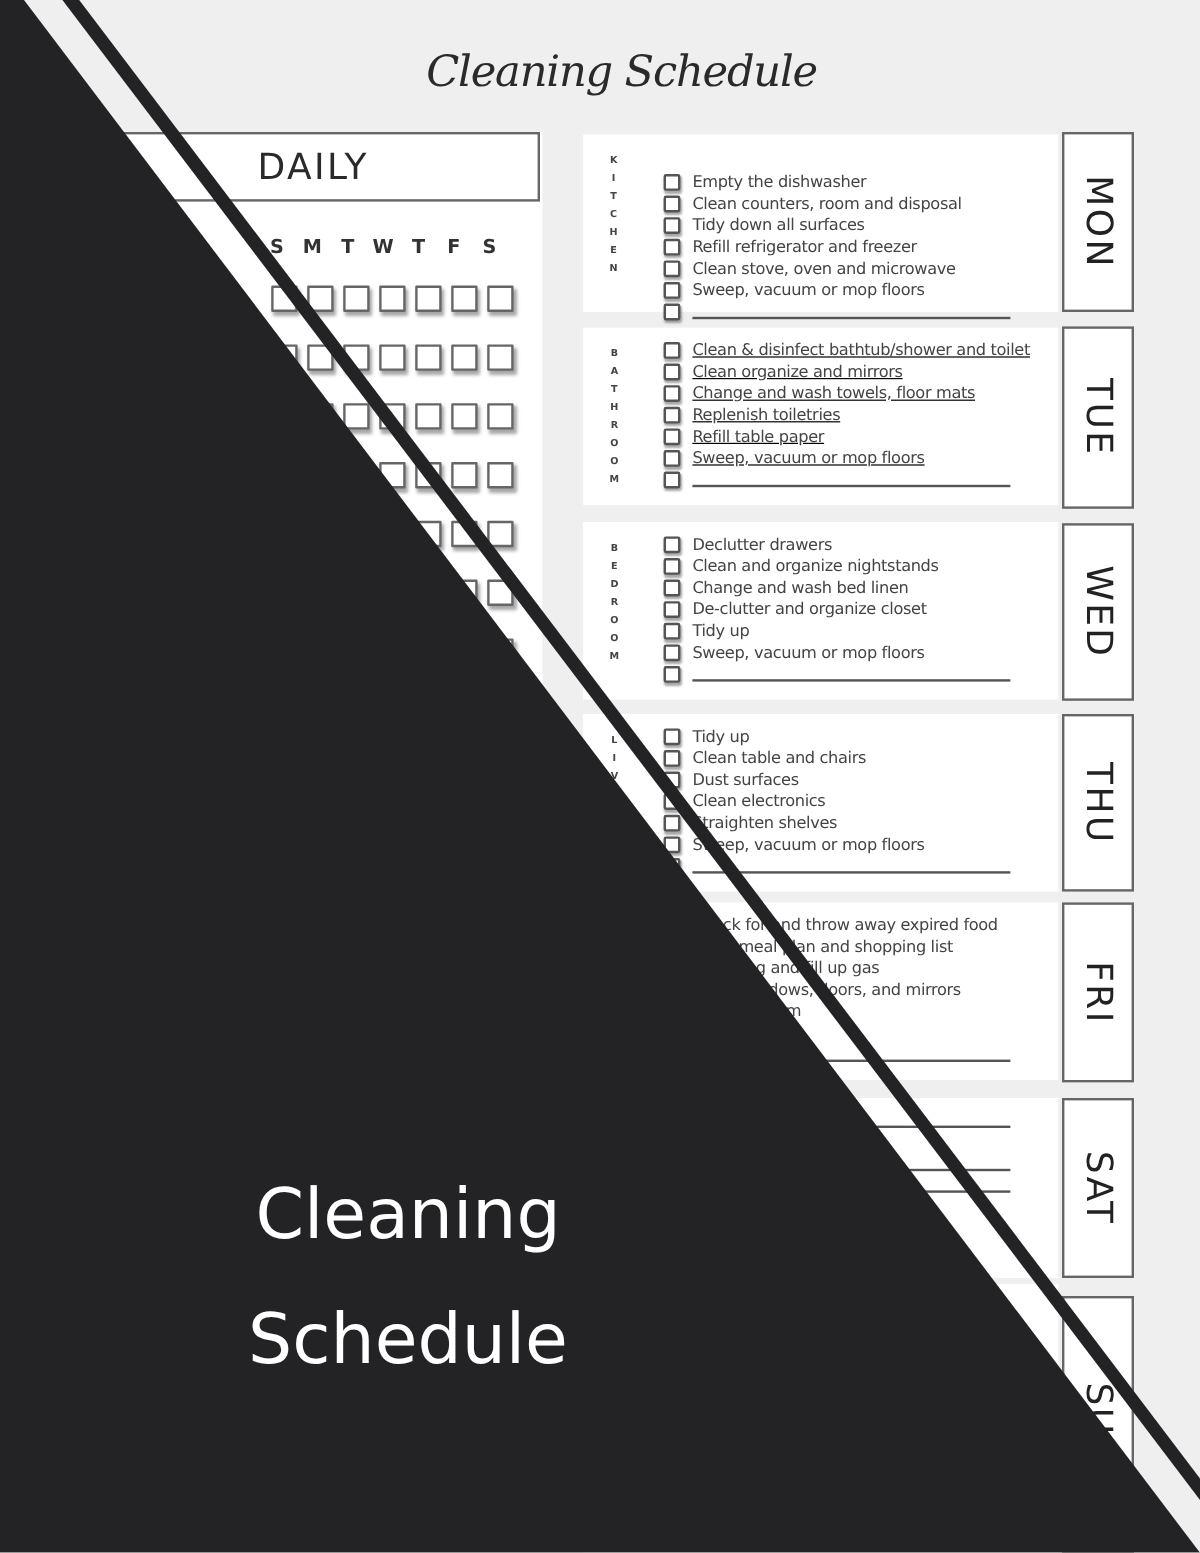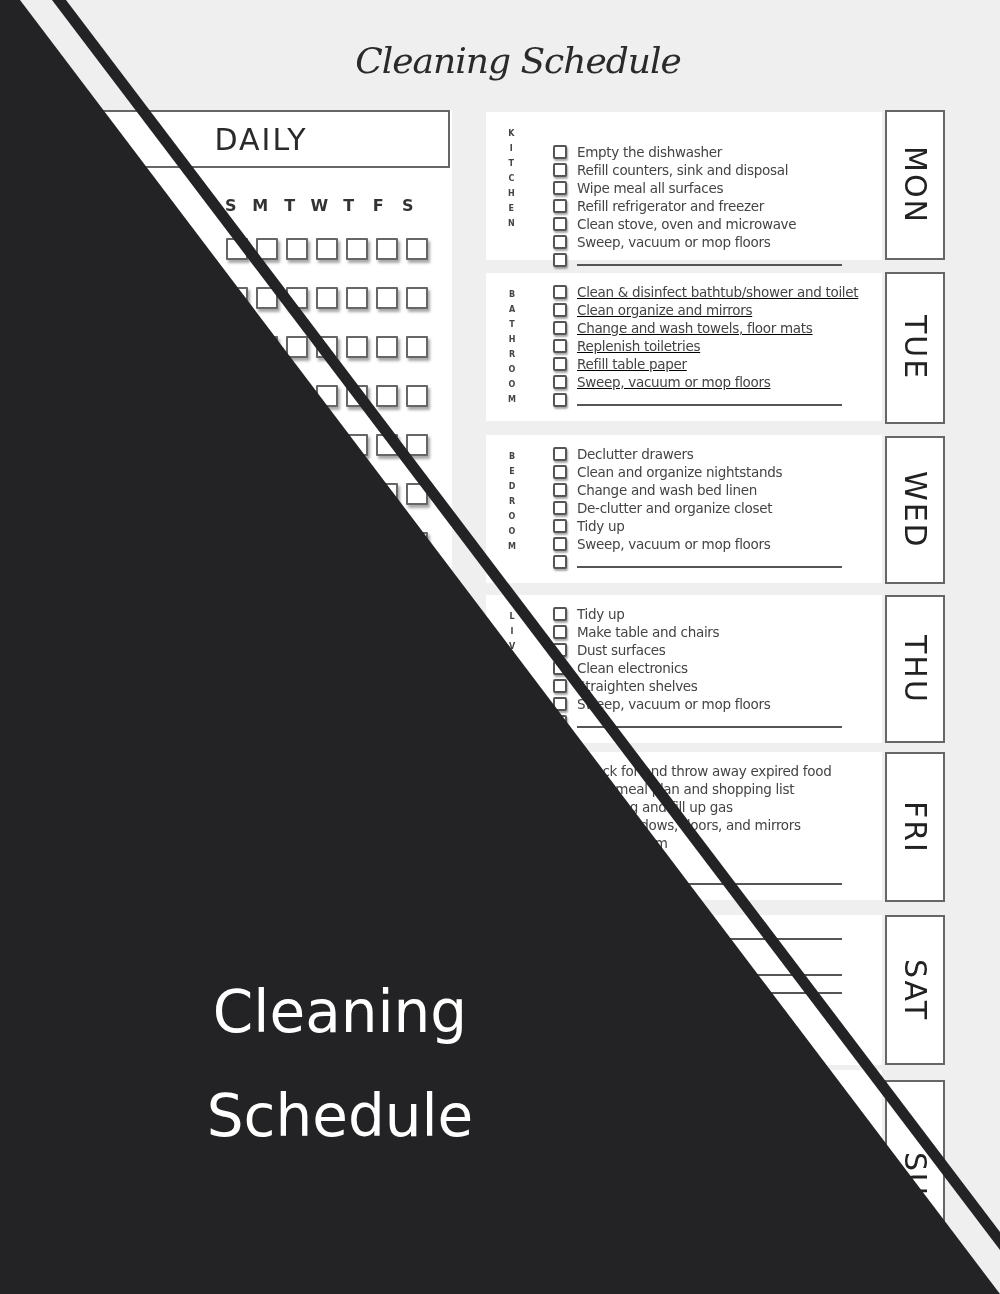--- a/index.html
+++ b/index.html
@@ -271,25 +271,25 @@
         <span>E</span>
         <span>N</span>
       </div>
       <div class="tasks" style="top: 10px; margin-top: 21px;">
         <div class="task">
           <span class="tbox"></span>
           <span>Empty the dishwasher</span>
         </div>
         <div class="task">
           <span class="tbox"></span>
-          <span>Refill counters, sink and disposal</span>
-        </div>
-        <div class="task">
-          <span class="tbox"></span>
-          <span>Wipe meal all surfaces</span>
+          <span>Clean counters, room and disposal</span>
+        </div>
+        <div class="task">
+          <span class="tbox"></span>
+          <span>Tidy down all surfaces</span>
         </div>
         <div class="task">
           <span class="tbox"></span>
           <span>Refill refrigerator and freezer</span>
         </div>
         <div class="task">
           <span class="tbox"></span>
           <span>Clean stove, oven and microwave</span>
         </div>
         <div class="task">
@@ -407,21 +407,21 @@
         <span>O</span>
         <span>M</span>
       </div>
       <div class="tasks" style="top: 10px;">
         <div class="task">
           <span class="tbox"></span>
           <span>Tidy up</span>
         </div>
         <div class="task">
           <span class="tbox"></span>
-          <span>Make table and chairs</span>
+          <span>Clean table and chairs</span>
         </div>
         <div class="task">
           <span class="tbox"></span>
           <span>Dust surfaces</span>
         </div>
         <div class="task">
           <span class="tbox"></span>
           <span>Clean electronics</span>
         </div>
         <div class="task">

